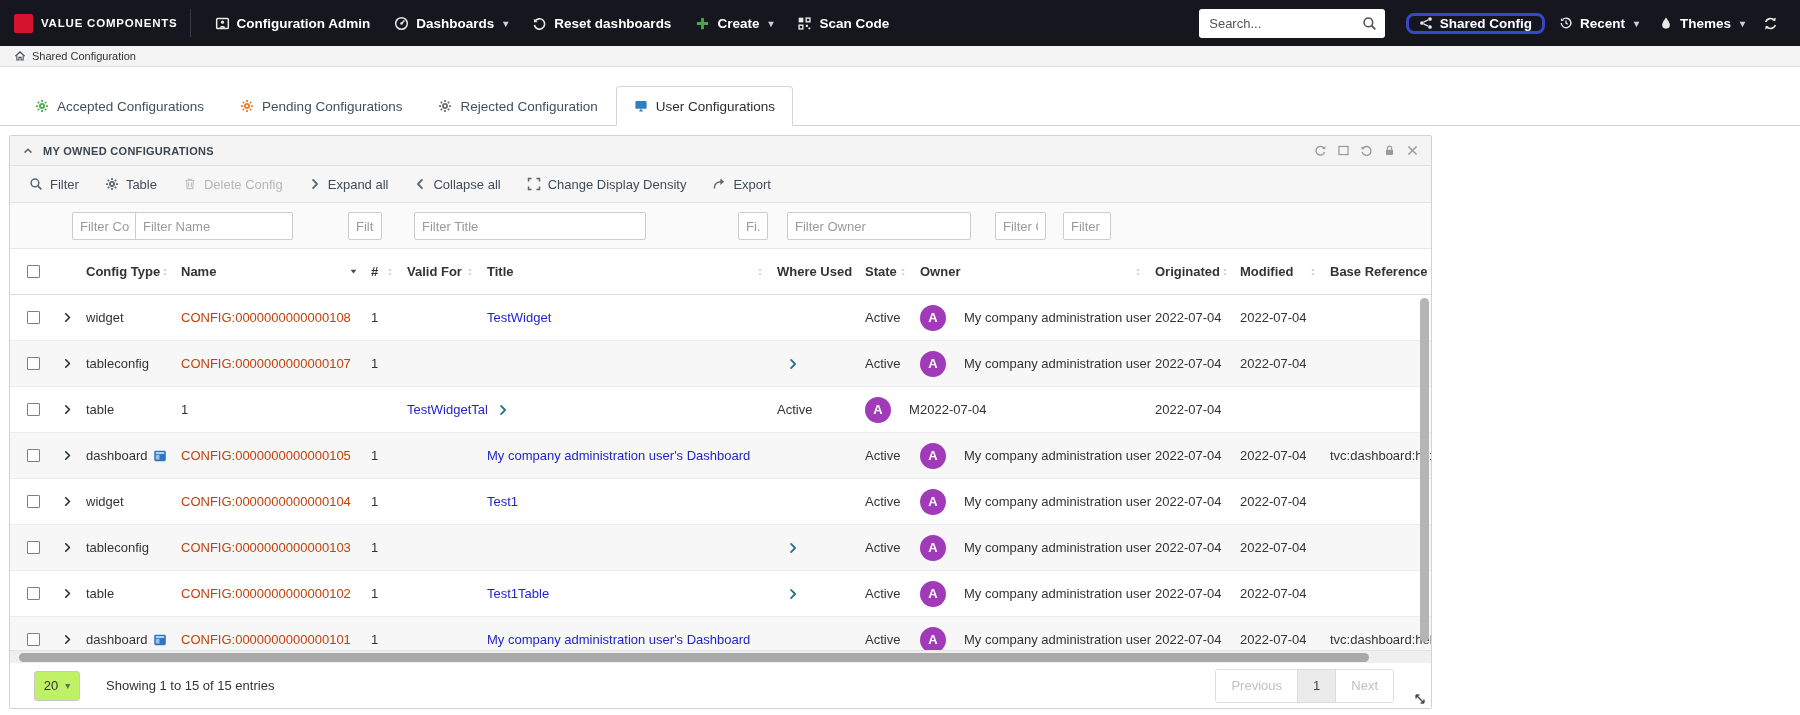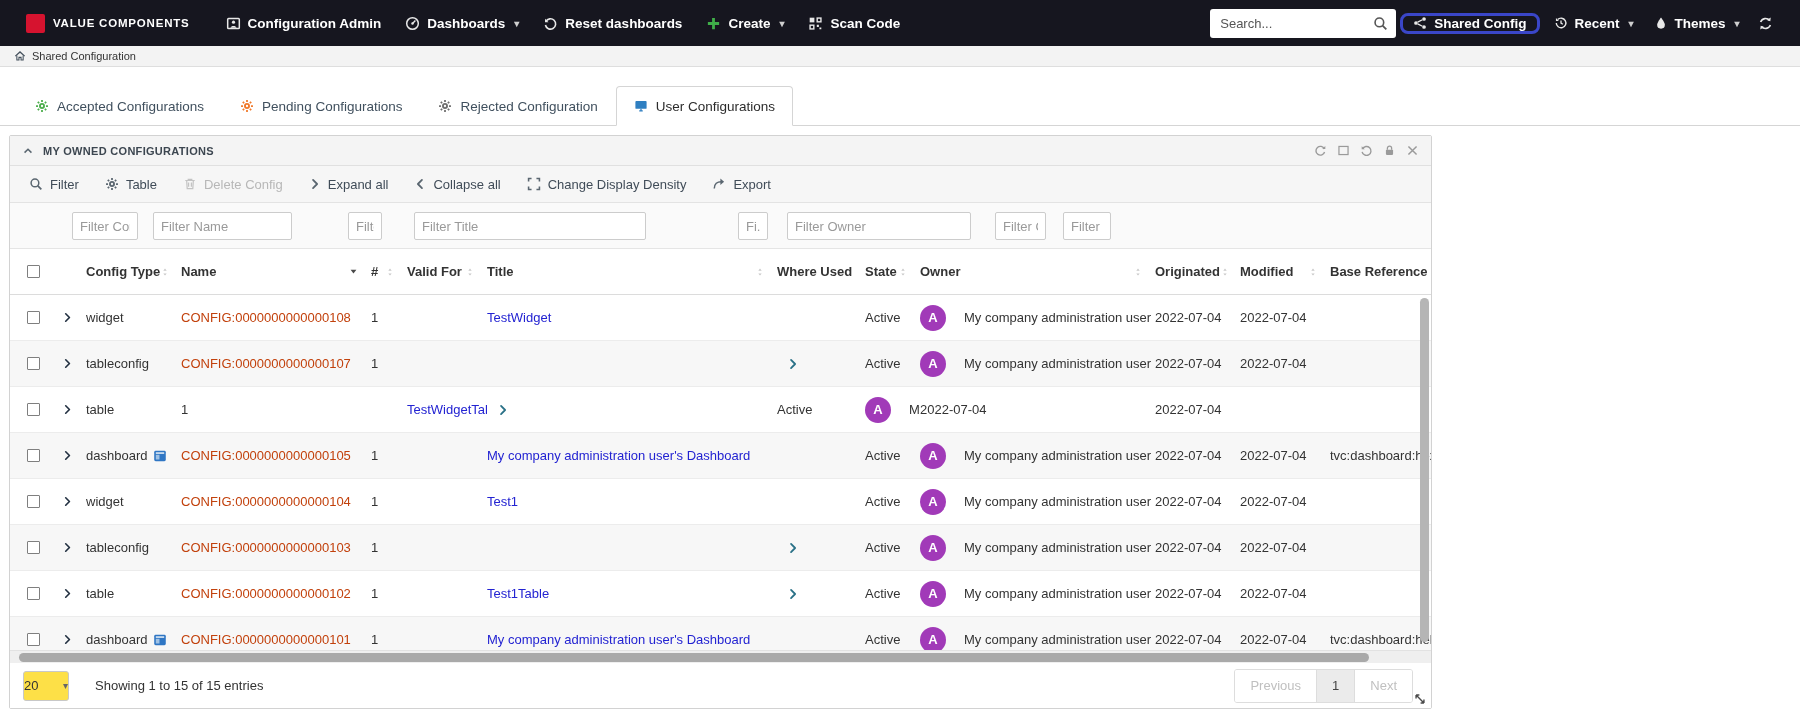--- a/index.html
+++ b/index.html
@@ -2,21 +2,21 @@
 <html><head>
 <meta charset="utf-8">
 <style>
   * { box-sizing: border-box; margin: 0; padding: 0; }
   html,body { width:1800px; height:715px; background:#fff; overflow:hidden;
     font-family:"Liberation Sans", sans-serif; -webkit-font-smoothing:antialiased; }
   .ic { display:inline-block; vertical-align:middle; }
   svg { display:block; }
 
   
-  .navbar { height:46px; background:#16161f; display:flex; align-items:center; padding:0 26px; color:#f2f2f2; }
+  .navbar { height:46px; background:#16161f; display:flex; align-items:center; padding:0 14px; color:#f2f2f2; }
   .brand { display:flex; align-items:center; gap:8px; cursor:pointer; }
   .brand-mark { width:19px; height:19px; background:#d6132f; display:flex; align-items:center; justify-content:center; border-radius:2px; }
   .brand-text { font-size:11.5px; font-weight:bold; letter-spacing:.8px; color:#fff; white-space:nowrap; }
   .nav-sep { width:1px; height:28px; background:#3a3a46; margin:0 12px; }
   .nav-item { display:flex; align-items:center; gap:7px; padding:0 12px; height:46px; font-size:13.5px; font-weight:600; color:#fff; cursor:pointer; white-space:nowrap; }
   .caret { font-size:10px; margin-left:2px; color:#cfcfcf; }
   .nav-search { position:relative; margin-left:298px; width:186px; }
   .nav-search input { width:186px; height:29px; border:none; border-radius:3px; padding:0 30px 0 10px; font-size:13px; font-family:"Liberation Sans",sans-serif; color:#333; outline:none; background:#fff; }
   .nav-search input::placeholder { color:#555; }
   .search-glyph { position:absolute; right:8px; top:7px; color:#555; }
@@ -70,24 +70,24 @@
   .avatar { width:26px; height:26px; border-radius:50%; color:#fff; font-size:13px; font-weight:bold; display:flex; align-items:center; justify-content:center; flex:0 0 auto; }
   .owner-name { margin-left:18px; }
   .vscroll { position:absolute; top:3px; right:2px; width:9px; height:344px; background:#b5b5b5; border-radius:5px; }
 
   
   .hscroll { height:13px; background:#efefef; border-top:1px solid #e2e2e2; position:relative; }
   .hthumb { position:absolute; top:2px; left:9px; height:9px; width:1350px; background:#a9a9a9; border-radius:5px; }
 
   
   .panel-footer { height:45px; display:flex; align-items:center; padding:0 10px; background:#fff; position:relative; }
-  .page-size { height:30px; min-width:46px; border:1px solid #c8c8c8; border-radius:3px; background:#fde047; display:flex; align-items:center; justify-content:space-between; gap:5px; font-size:13px; color:#333; cursor:pointer; margin-left:3px; }
+  .page-size { height:30px; min-width:46px; border:1px solid #c8c8c8; border-radius:3px; background:#bef264; display:flex; align-items:center; justify-content:center; gap:5px; font-size:13px; color:#333; cursor:pointer; margin-left:14px; }
   .page-size .caret { color:#666; }
   .showing { margin-left:26px; font-size:13px; color:#333; }
-  .pagination { margin-left:auto; margin-right:8px; display:flex; border:1px solid #ddd; border-radius:3px; overflow:hidden; height:34px; }
+  .pagination { margin-left:auto; margin-right:27px; display:flex; border:1px solid #ddd; border-radius:3px; overflow:hidden; height:34px; }
   .page-btn { display:flex; align-items:center; padding:0 15px; font-size:13px; background:#fff; color:#c0c0c0; cursor:default; }
   .page-btn.current { background:#ebebeb; color:#444; border-left:1px solid #ddd; border-right:1px solid #ddd; cursor:pointer; }
   .resize-handle { position:absolute; right:4px; bottom:2px; color:#4a4a4a; cursor:nwse-resize; }
 </style>
 </head>
 <body>
 
 <div class="navbar">
   <div class="brand">
     <span class="brand-mark"></span>
@@ -350,21 +350,21 @@
             <path d="M2.6 13.2C2.6 7.6 6 5.4 10.6 5.4" stroke="currentColor" stroke-width="1.7"></path>
             <path d="M9.6 1.8l4.2 3.6-4.2 3.6z" fill="currentColor"></path>
           </svg>
         </span>
         <span>Export</span>
       </div>
     </div>
 
   <div class="filter-row" id="filter-row">
       <input type="text" placeholder="Filter Con..." style="left: 62px; width: 66px;">
-      <input type="text" placeholder="Filter Name" style="left: 143px; width: 139px;">
+      <input type="text" placeholder="Filter Name" style="left: 125px; width: 158px;">
       <input type="text" placeholder="Filter ..." style="left: 338px; width: 34px;">
       <input type="text" placeholder="Filter Title" style="left: 404px; width: 232px;">
       <input type="text" placeholder="Fi..." style="left: 728px; width: 30px;">
       <input type="text" placeholder="Filter Owner" style="left: 777px; width: 184px;">
       <input type="text" placeholder="Filter O..." style="left: 985px; width: 51px;">
       <input type="text" placeholder="Filter M..." style="left: 1053px; width: 48px;">
     </div>
 
   <div class="cfg-grid thead" id="table-header">
       <div class="c">

